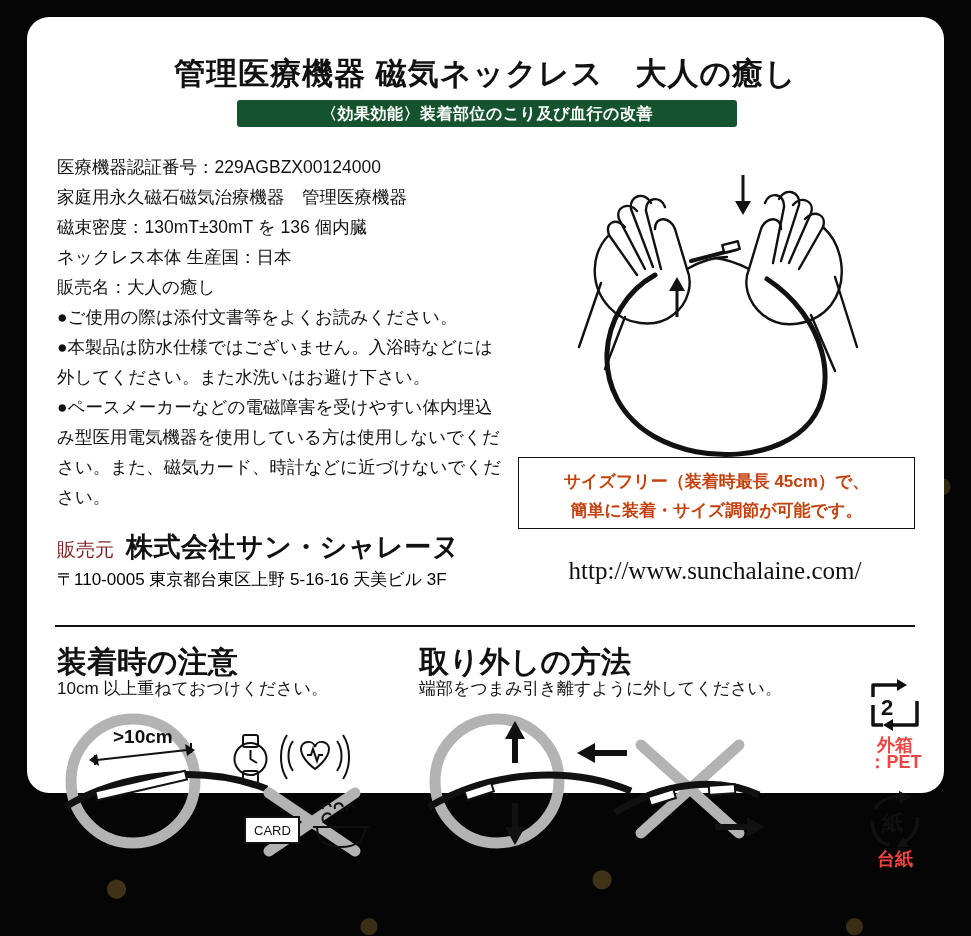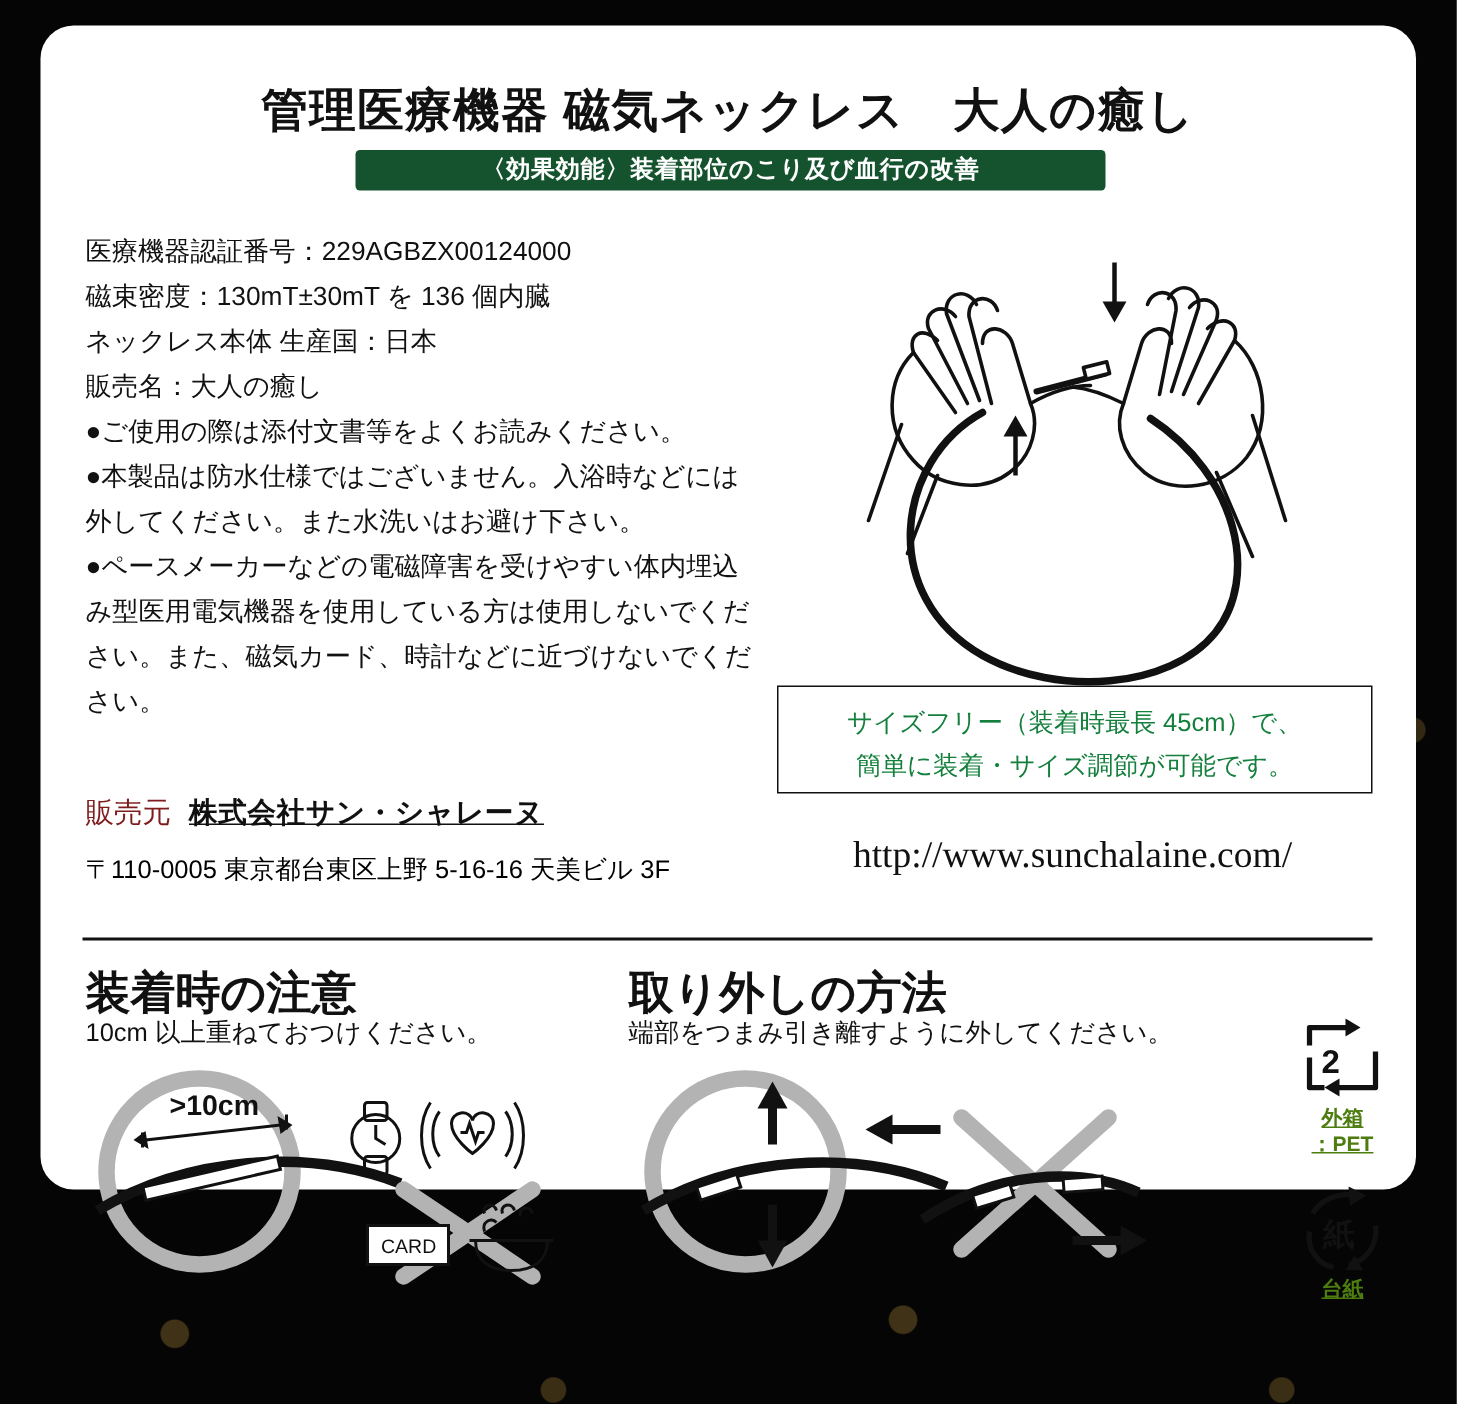--- a/index.html
+++ b/index.html
@@ -84,21 +84,21 @@
   .seller-row {
     position: absolute;
     left: 30px;
     top: 512px;
     width: 470px;
     display: flex;
     align-items: baseline;
     gap: 12px;
   }
   .seller-label { font-size: 19px; font-weight: normal; color: #7f1d1d; }
-  .seller-name { font-size: 19px; font-weight: bold; color: #111; letter-spacing: 0.5px; text-decoration: underline; }
+  .seller-name { font-size: 27px; font-weight: bold; color: #111; letter-spacing: 0.5px; }
   .seller-address {
     position: absolute;
     left: 30px;
     top: 551px;
     font-size: 17px;
     color: #000000;
   }
 
   
   .hand-illu {
@@ -111,22 +111,23 @@
   .size-box {
     position: absolute;
     left: 491px;
     top: 440px;
     width: 395px;
     height: 70px;
     border: 1.6px solid #111;
   }
   .size-box .line {
     font-size: 17px;
-    color: #15803d;
-    text-align: center;
+    color: #c2410c;
+    text-align: center;
+    font-weight: bold;
   }
   .size-box .l1 { margin-top: 12px; }
   .size-box .l2 { margin-top: 6px; }
   .url {
     position: absolute;
     left: 478px;
     top: 540px;
     width: 420px;
     text-align: center;
     font-size: 25px;
@@ -166,42 +167,42 @@
   .illu-remove{ left: 392px; top: 692px; width: 345px; height: 150px; }
 
   .recycle-col {
     position: absolute;
     left: 828px;
     top: 660px;
     width: 80px;
     text-align: center;
   }
   .recycle-cap {
-    font-size: 14px;
-    font-weight: bold;
-    color: #4d7c0f;
+    font-size: 18px;
+    font-weight: bold;
+    color: #ef4444;
     line-height: 17px;
     margin-top: 4px;
     white-space: pre-line;
-    text-decoration: underline;
   }
   .recycle-block2 { margin-top: 20px; }
   svg { display: block; }
 </style>
 </head>
 <body>
 
 <div class="page">
   <div class="card">
 
     <div class="title">管理医療機器 磁気ネックレス　大人の癒し</div>
     <div class="efficacy-bar">〈効果効能〉装着部位のこり及び血行の改善</div>
 
     <div class="specs">
       <div>医療機器認証番号：229AGBZX00124000</div>
+      <div>家庭用永久磁石磁気治療機器　管理医療機器</div>
       <div>磁束密度：130mT±30mT を 136 個内臓</div>
       <div>ネックレス本体 生産国：日本</div>
       <div>販売名：大人の癒し</div>
       <div class="wrap">●ご使用の際は添付文書等をよくお読みください。</div>
       <div class="wrap">●本製品は防水仕様ではございません。入浴時などには外してください。また水洗いはお避け下さい。</div>
       <div class="wrap">●ペースメーカーなどの電磁障害を受けやすい体内埋込み型医用電気機器を使用している方は使用しないでください。また、磁気カード、時計などに近づけないでください。</div>
     </div>
 
     <div class="seller-row">
       <span class="seller-label">販売元</span>

